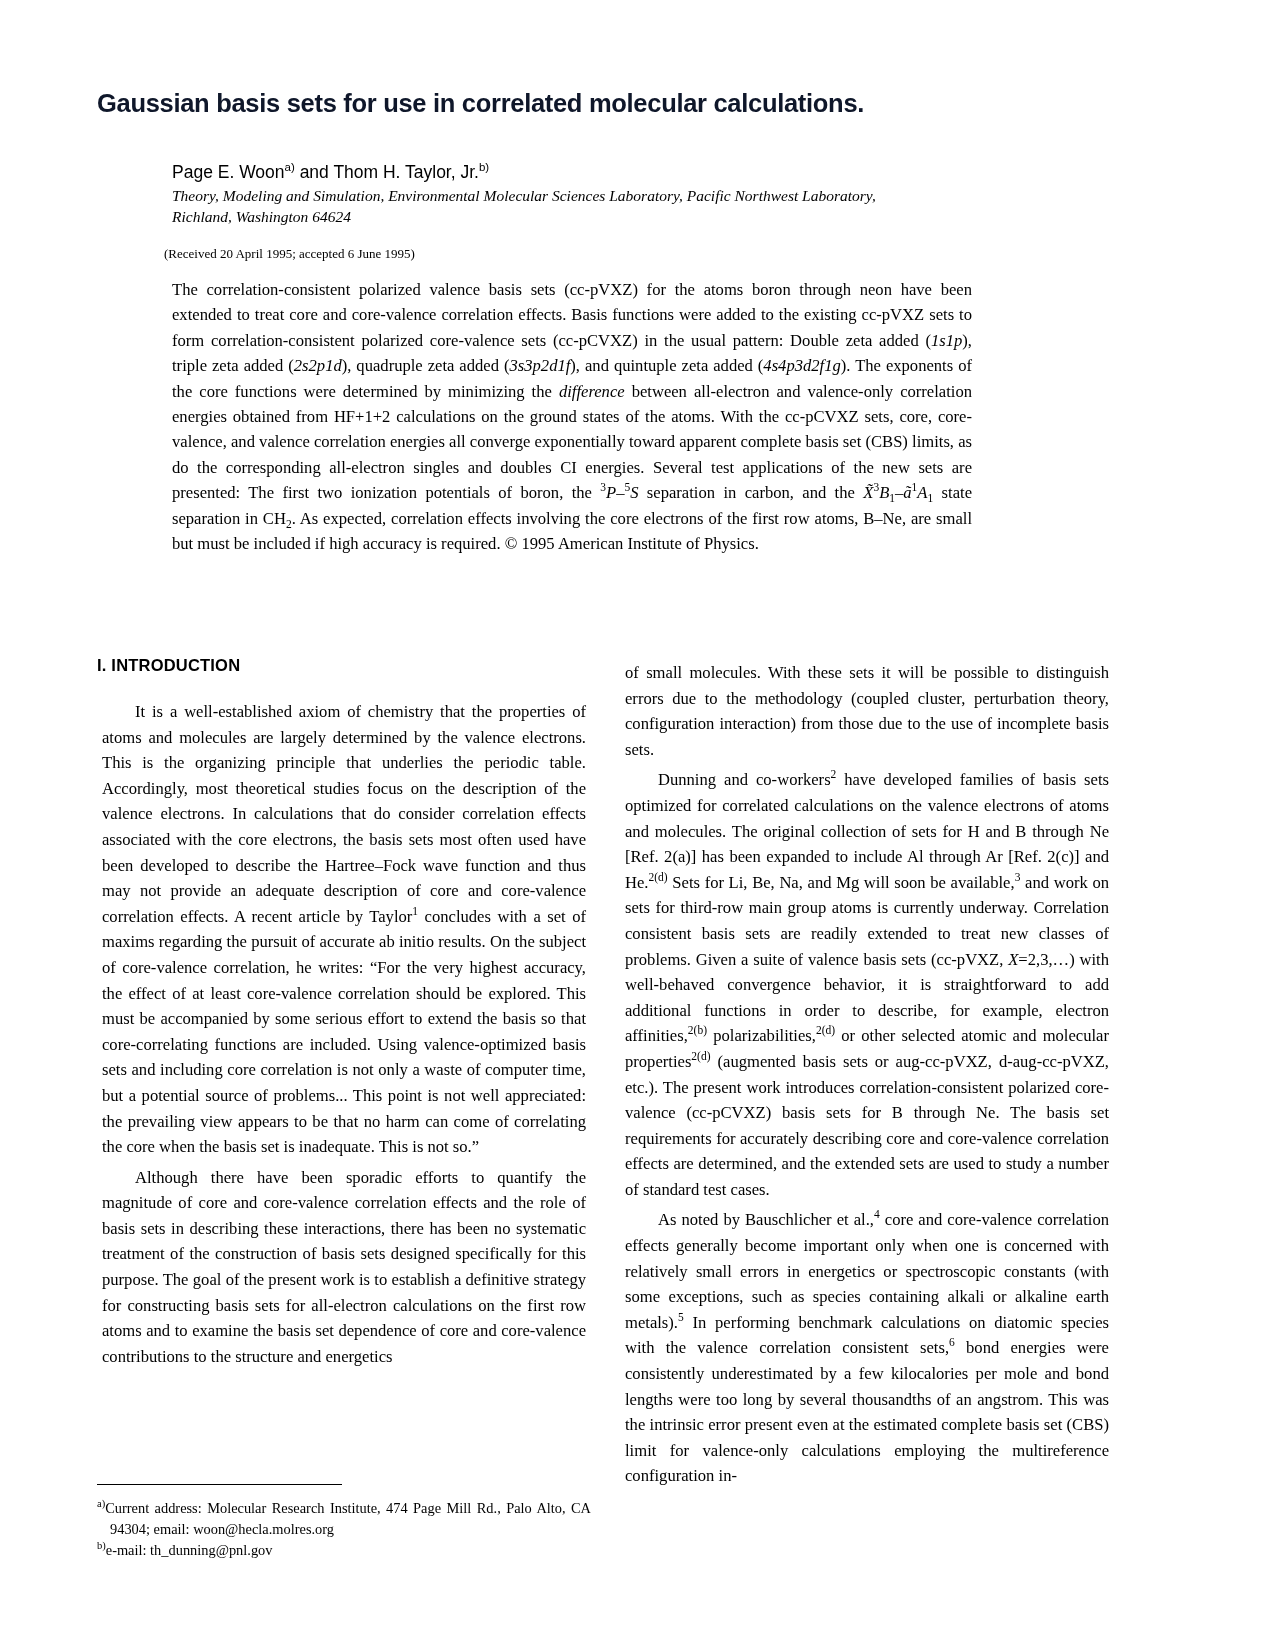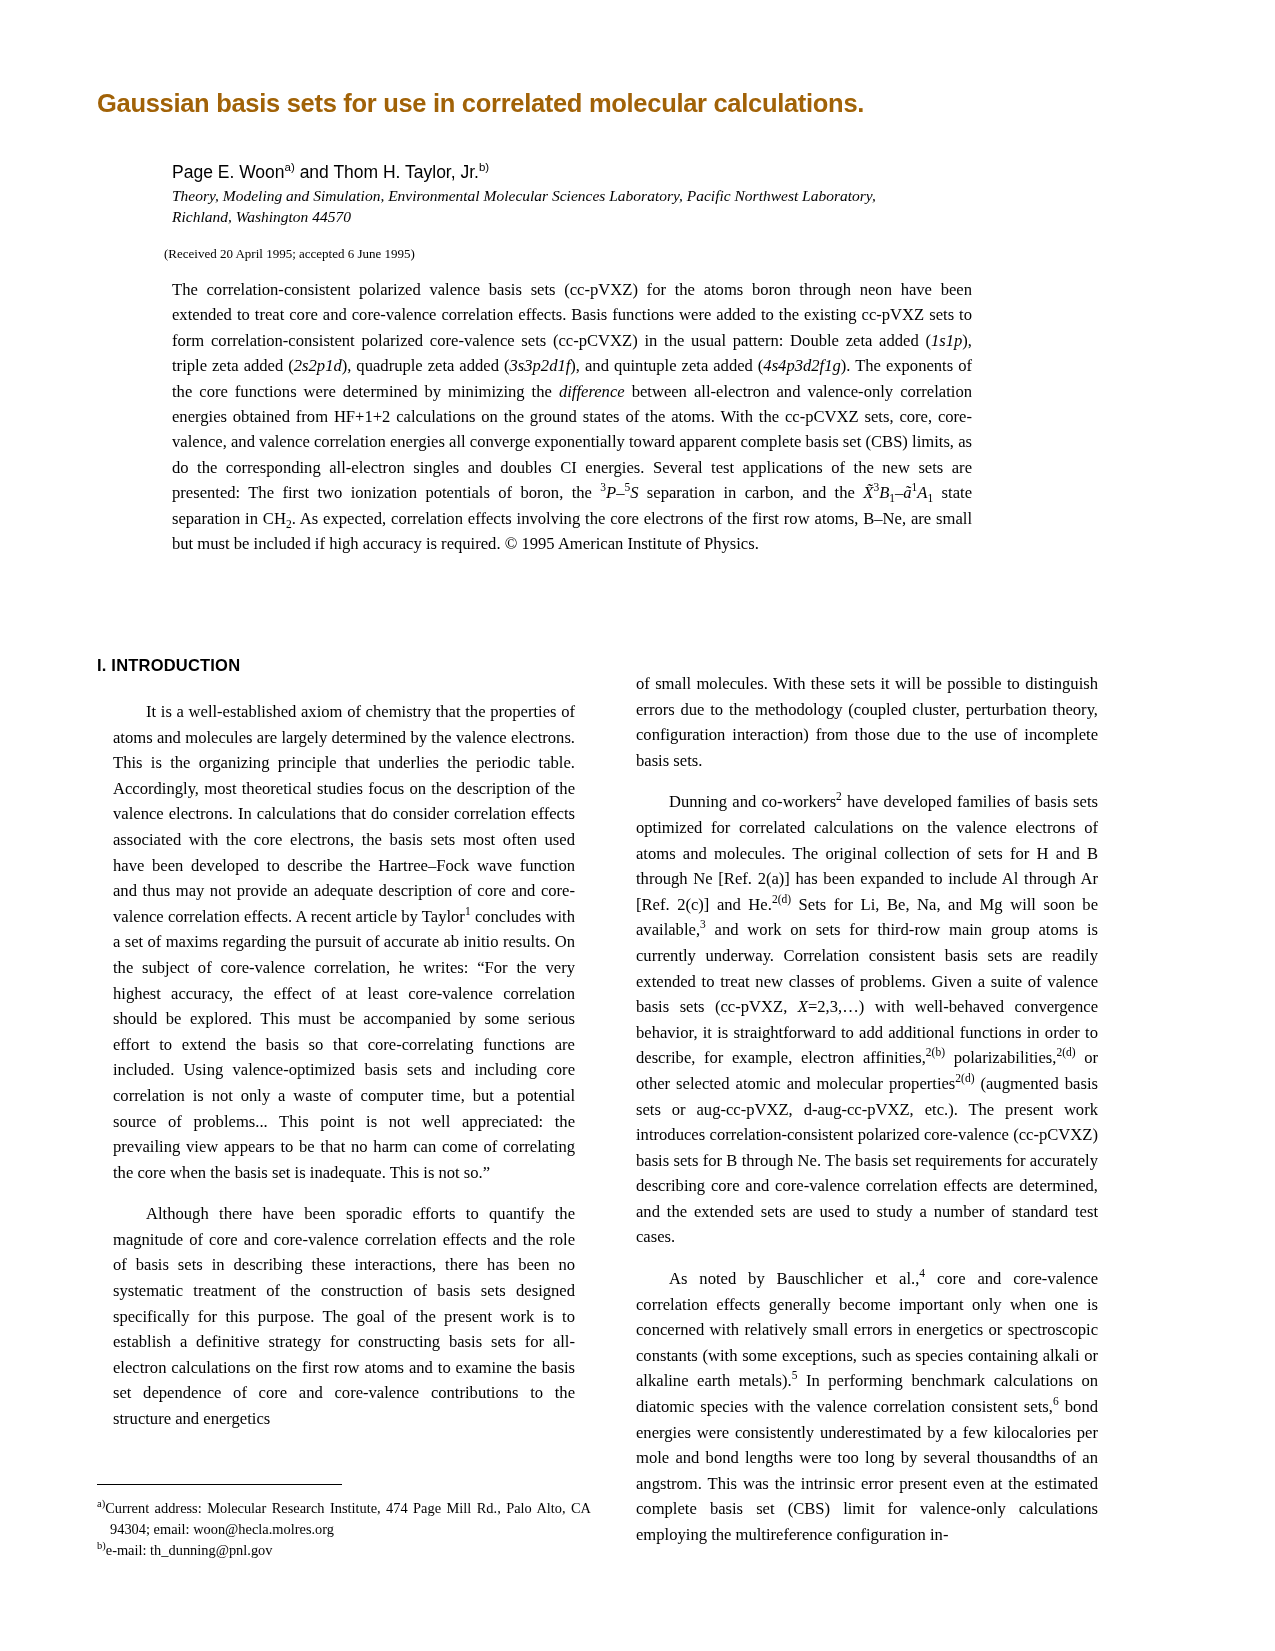--- a/index.html
+++ b/index.html
@@ -31,21 +31,21 @@
     top: 88px;
     width: 900px;
   }
   .paper-title {
     font-family: "Liberation Sans", "DejaVu Sans", sans-serif;
     font-weight: bold;
     font-size: 25.5px;
     line-height: 31px;
     letter-spacing: -0.3px;
     margin: 0;
-    color: #a16207;
+    color: #0f172a;
   }
   .title-line2 { display: block; }
 
   .byline-wrap {
     position: absolute;
     left: 172px;
     top: 161px;
     width: 830px;
   }
   .authors {
@@ -124,21 +124,21 @@
 
   .section-head {
     font-family: "Liberation Sans", "DejaVu Sans", sans-serif;
     font-weight: bold;
     font-size: 16.5px;
     letter-spacing: 0.2px;
     margin: 0 0 24px 0;
     line-height: 20px;
   }
   .col p {
-    margin: 16px;
+    margin: 5px;
     text-indent: 33px;
   }
   .col p.noindent { text-indent: 0; }
 
   
   .footnotes {
     position: absolute;
     left: 97px;
     top: 1484px;
     width: 494px;
@@ -169,21 +169,21 @@
 <div class="page">
 
   <div class="title-block">
     <h1 class="paper-title">
       <span>Gaussian basis sets for use in correlated molecular calculations.</span>
     </h1>
   </div>
 
   <div class="byline-wrap">
     <p class="authors"><span>Page E. Woon</span><sup>a)</sup><span> and </span><span>Thom H. Taylor, Jr.</span><sup>b)</sup></p>
-    <p class="affiliation">Theory, Modeling and Simulation, Environmental Molecular Sciences Laboratory, Pacific Northwest Laboratory, Richland, Washington 44570</p>
+    <p class="affiliation">Theory, Modeling and Simulation, Environmental Molecular Sciences Laboratory, Pacific Northwest Laboratory, Richland, Washington 64624</p>
   </div>
 
   <div class="received">(Received 20 April 1995; accepted 6 June 1995)</div>
 
   <div class="abstract"><span>The correlation-consistent polarized valence basis sets (cc-pVXZ) for the atoms boron through neon have been extended to treat core and core-valence correlation effects. Basis functions were added to the existing cc-pVXZ sets to form correlation-consistent polarized core-valence sets (cc-pCVXZ) in the usual pattern: Double zeta added (</span><span class="mathit">1s1p</span><span>), triple zeta added (</span><span class="mathit">2s2p1d</span><span>), quadruple zeta added (</span><span class="mathit">3s3p2d1f</span><span>), and quintuple zeta added (</span><span class="mathit">4s4p3d2f1g</span><span>). The exponents of the core functions were determined by minimizing the </span><span class="it">difference</span><span> between all-electron and valence-only correlation energies obtained from HF+1+2 calculations on the ground states of the atoms. With the cc-pCVXZ sets, core, core-valence, and valence correlation energies all converge exponentially toward apparent complete basis set (CBS) limits, as do the corresponding all-electron singles and doubles CI energies. Several test applications of the new sets are presented: The first two ionization potentials of boron, the </span><sup>3</sup><span class="mathit">P</span><span>–</span><sup>5</sup><span class="mathit">S</span><span> separation in carbon, and the </span><span class="mathit">X̃</span><sup>3</sup><span class="mathit">B</span><sub>1</sub><span>–</span><span class="mathit">ã</span><sup>1</sup><span class="mathit">A</span><sub>1</sub><span> state separation in CH</span><sub>2</sub><span>. As expected, correlation effects involving the core electrons of the first row atoms, B–Ne, are small but must be included if high accuracy is required. </span><span class="copyline">© 1995 American Institute of Physics.</span></div>
 
   <div class="columns">
 
     <div class="col col-left">
       <h2 class="section-head">I. INTRODUCTION</h2>

